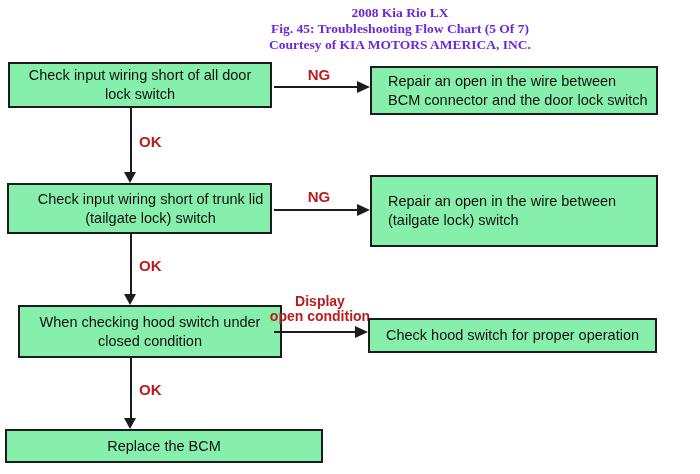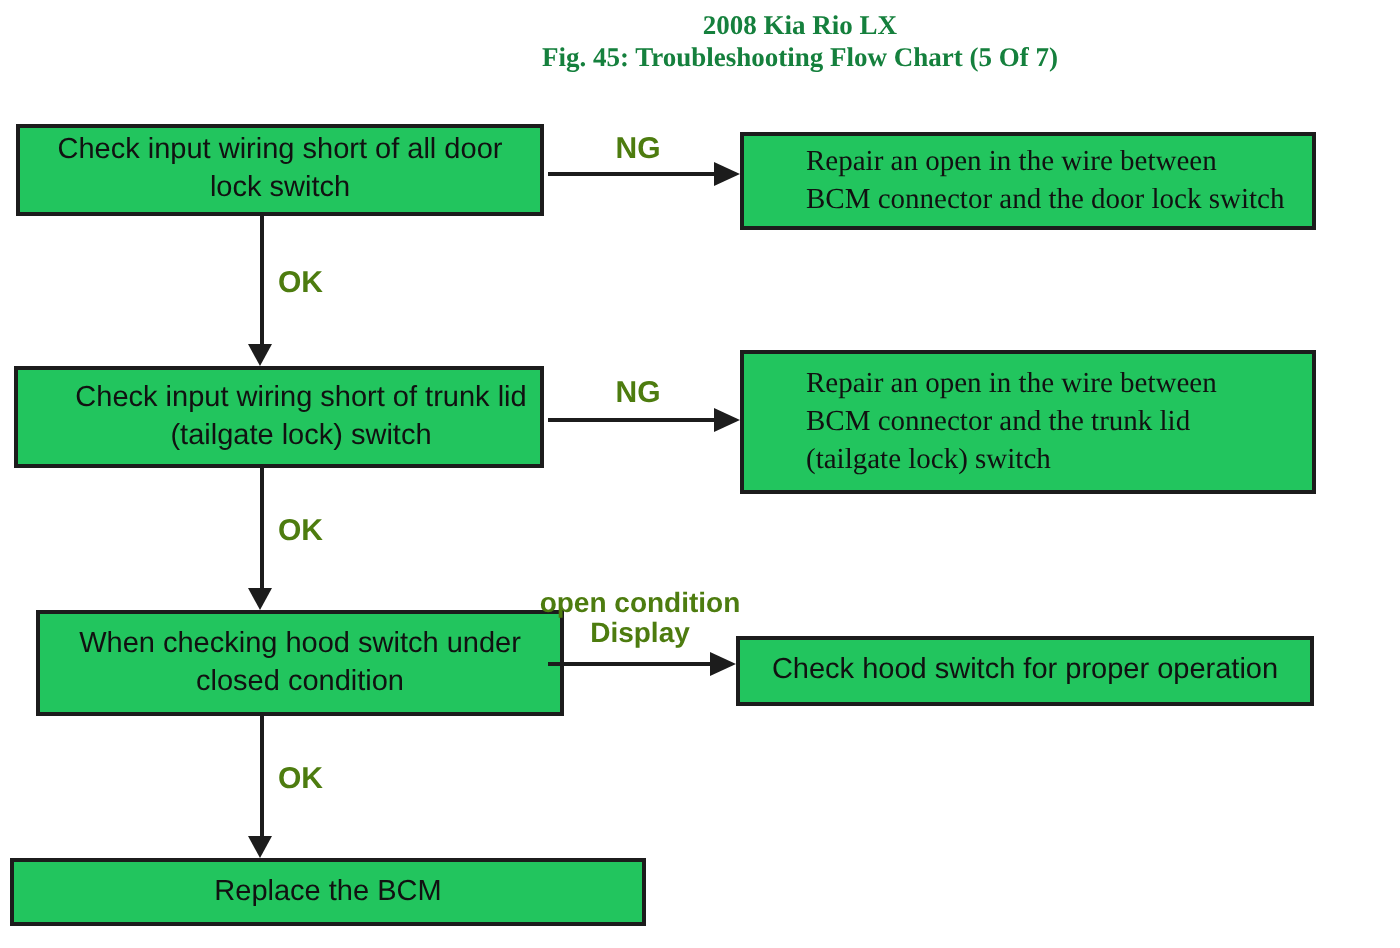--- a/index.html
+++ b/index.html
@@ -20,45 +20,44 @@
   .header {
     position: absolute;
     left: 100px;
     top: 5px;
     width: 600px;
     text-align: center;
     font-family: "Liberation Serif", serif;
     font-weight: bold;
     font-size: 13.5px;
     line-height: 16px;
-    color: #15803d;
+    color: #6d28d9;
   }
   
   .box {
     position: absolute;
     box-sizing: border-box;
     border: 2px solid #1c1c1c;
-    background: #22c55e;
+    background: #86efac;
     display: flex;
     flex-direction: column;
     justify-content: center;
     font-size: 14.5px;
     line-height: 19px;
     color: #111111;
   }
   .box.center {
     align-items: center;
     text-align: center;
   }
   .box.left {
     align-items: flex-start;
     text-align: left;
-    padding-left: 31px;
+    padding-left: 16px;
     padding-right: 6px;
-    font-family: Liberation Serif, serif;
   }
   
   .hline {
     position: absolute;
     height: 2px;
     background: #1c1c1c;
   }
   .vline {
     position: absolute;
     width: 2px;
@@ -79,36 +78,37 @@
     height: 0;
     border-left: 6px solid transparent;
     border-right: 6px solid transparent;
     border-top: 11px solid #1c1c1c;
   }
   
   .lbl {
     position: absolute;
     font-weight: bold;
     font-size: 15px;
-    color: #4d7c0f;
+    color: #b91c1c;
     text-align: center;
   }
   .lbl.small {
     font-size: 14px;
     line-height: 15px;
   }
 </style>
 </head>
 <body>
 
 <div class="page">
 
   <div class="header">
     <div>2008 Kia Rio LX</div>
     <div>Fig. 45: Troubleshooting Flow Chart (5 Of 7)</div>
+    <div>Courtesy of KIA MOTORS AMERICA, INC.</div>
   </div>
 
   <div class="box center" style="left:8px; top:62px; width:264px; height:46px;">
     <div>Check input wiring short of all door</div>
     <div>lock switch</div>
   </div>
 
   <div class="hline" style="left:274px; top:86px; width:84px;"></div>
   <div class="arrow-right" style="left:357px; top:81px;"></div>
   <div class="lbl" style="left:298px; top:66px; width:42px;">NG</div>
@@ -126,38 +126,37 @@
     <div>Check input wiring short of trunk lid</div>
     <div>(tailgate lock) switch</div>
   </div>
 
   <div class="hline" style="left:274px; top:209px; width:84px;"></div>
   <div class="arrow-right" style="left:357px; top:204px;"></div>
   <div class="lbl" style="left:298px; top:188px; width:42px;">NG</div>
 
   <div class="box left" style="left:370px; top:175px; width:288px; height:72px;">
     <div>Repair an open in the wire between</div>
-    <div>BCM connector and the trunk lid</div>
     <div>(tailgate lock) switch</div>
   </div>
 
   <div class="vline" style="left:130px; top:234px; height:60px;"></div>
   <div class="arrow-down" style="left:124px; top:294px;"></div>
   <div class="lbl" style="left:139px; top:257px; width:30px; text-align:left;">OK</div>
 
   <div class="box center" style="left:18px; top:305px; width:264px; height:53px;">
     <div>When checking hood switch under</div>
     <div>closed condition</div>
   </div>
 
   <div class="hline" style="left:274px; top:331px; width:82px;"></div>
   <div class="arrow-right" style="left:355px; top:326px;"></div>
   <div class="lbl small" style="left:264px; top:294px; width:112px;">
+    <div>Display</div>
     <div>open condition</div>
-    <div>Display</div>
   </div>
 
   <div class="box center" style="left:368px; top:318px; width:289px; height:35px;">
     <div>Check hood switch for proper operation</div>
   </div>
 
   <div class="vline" style="left:130px; top:358px; height:60px;"></div>
   <div class="arrow-down" style="left:124px; top:418px;"></div>
   <div class="lbl" style="left:139px; top:381px; width:30px; text-align:left;">OK</div>
 

